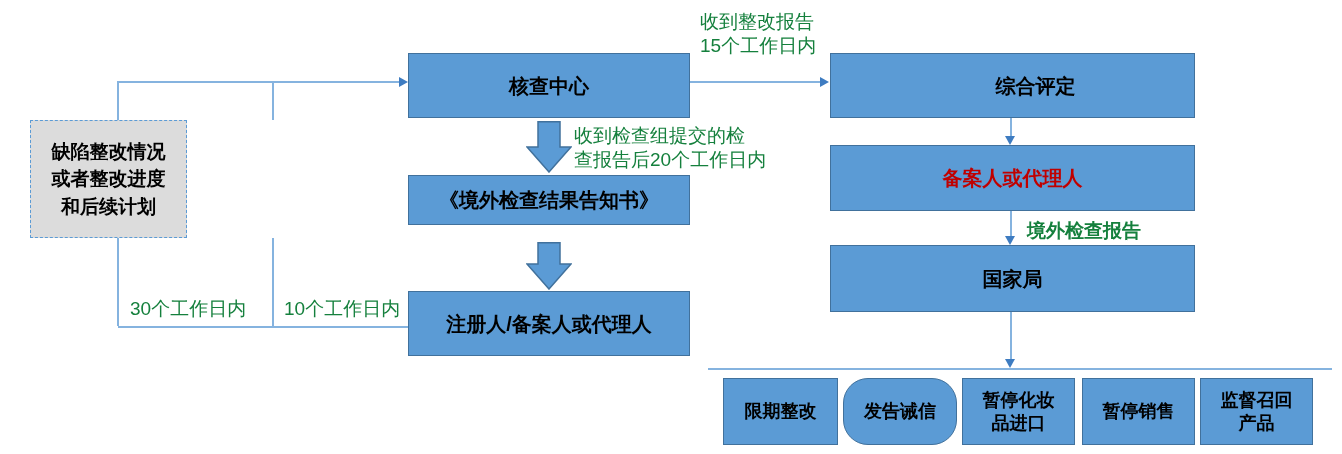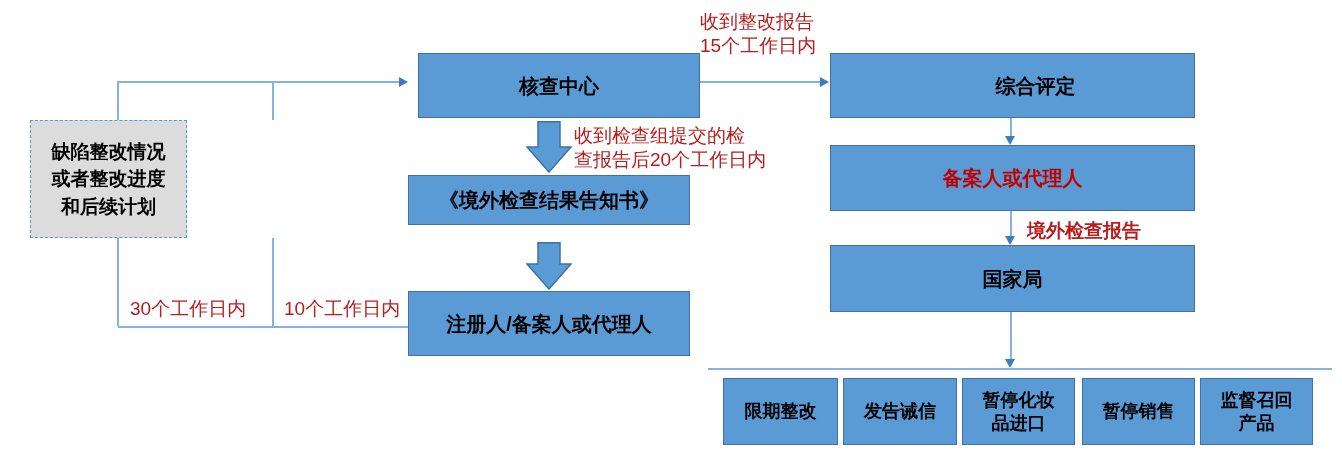--- a/index.html
+++ b/index.html
@@ -16,21 +16,21 @@
   }
   .box.small{font-size:18px;line-height:1.25;}
   .dashedbox{
     position:absolute;display:flex;align-items:center;justify-content:center;
     background:#DCDCDC;border:1.6px dashed #5B9BD5;box-sizing:border-box;
     color:#000;font-weight:bold;font-size:19px;text-align:center;
     white-space:pre-line;line-height:1.45;
   }
   .red{color:#C00000;}
   .lbl{
-    position:absolute;color:#b91c1c;font-size:19px;line-height:1.25;
+    position:absolute;color:#15803d;font-size:19px;line-height:1.25;
     white-space:pre-line;
   }
   .lbl.bold{font-weight:bold;}
   .hline{position:absolute;height:1.5px;background:#85B3DF;}
   .vline{position:absolute;width:1.5px;background:#85B3DF;}
   .arr-right{
     position:absolute;width:0;height:0;
     border-top:5px solid transparent;border-bottom:5px solid transparent;
     border-left:9px solid #3E7CC1;
   }
@@ -71,21 +71,21 @@
   <svg class="fatarrow" style="left:526px;top:242px;" width="46" height="48" viewBox="0 0 46 48">
     <polygon points="12,0.8 34,0.8 34,22 45,22 23,47 1,22 12,22" fill="#5B9BD5" stroke="#41719C" stroke-width="1.5"></polygon>
   </svg>
 
   <div class="dashedbox" style="left:30px;top:120px;width:157px;height:118px;">
     <span>缺陷整改情况
 或者整改进度
 和后续计划</span>
   </div>
 
-  <div class="box" style="left:408px;top:53px;width:282px;height:65px;margin-left:10px;">
+  <div class="box" style="left:408px;top:53px;width:282px;height:65px;">
     <span>核查中心</span>
   </div>
   <div class="box" style="left:408px;top:175px;width:282px;height:50px;">
     <span>《境外检查结果告知书》</span>
   </div>
   <div class="box" style="left:408px;top:291px;width:282px;height:65px;">
     <span>注册人/备案人或代理人</span>
   </div>
 
   <div class="box" style="left:830px;top:53px;width:365px;height:65px;padding-left:46px;">
@@ -94,21 +94,21 @@
   <div class="box" style="left:830px;top:145px;width:365px;height:66px;">
     <span class="red">备案人或代理人</span>
   </div>
   <div class="box" style="left:830px;top:245px;width:365px;height:67px;">
     <span>国家局</span>
   </div>
 
   <div class="box small" style="left:723px;top:378px;width:115px;height:67px;">
     <span>限期整改</span>
   </div>
-  <div class="box small" style="left:843px;top:378px;width:114px;height:67px;">
+  <div class="box small" style="left:843px;top:378px;width:114px;height:67px;border-radius:25px;">
     <span>发告诫信</span>
   </div>
   <div class="box small" style="left:962px;top:378px;width:113px;height:67px;align-items:center;">
     <span>暂停化妆
 品进口</span>
   </div>
   <div class="box small" style="left:1082px;top:378px;width:113px;height:67px;">
     <span>暂停销售</span>
   </div>
   <div class="box small" style="left:1200px;top:378px;width:113px;height:67px;">

